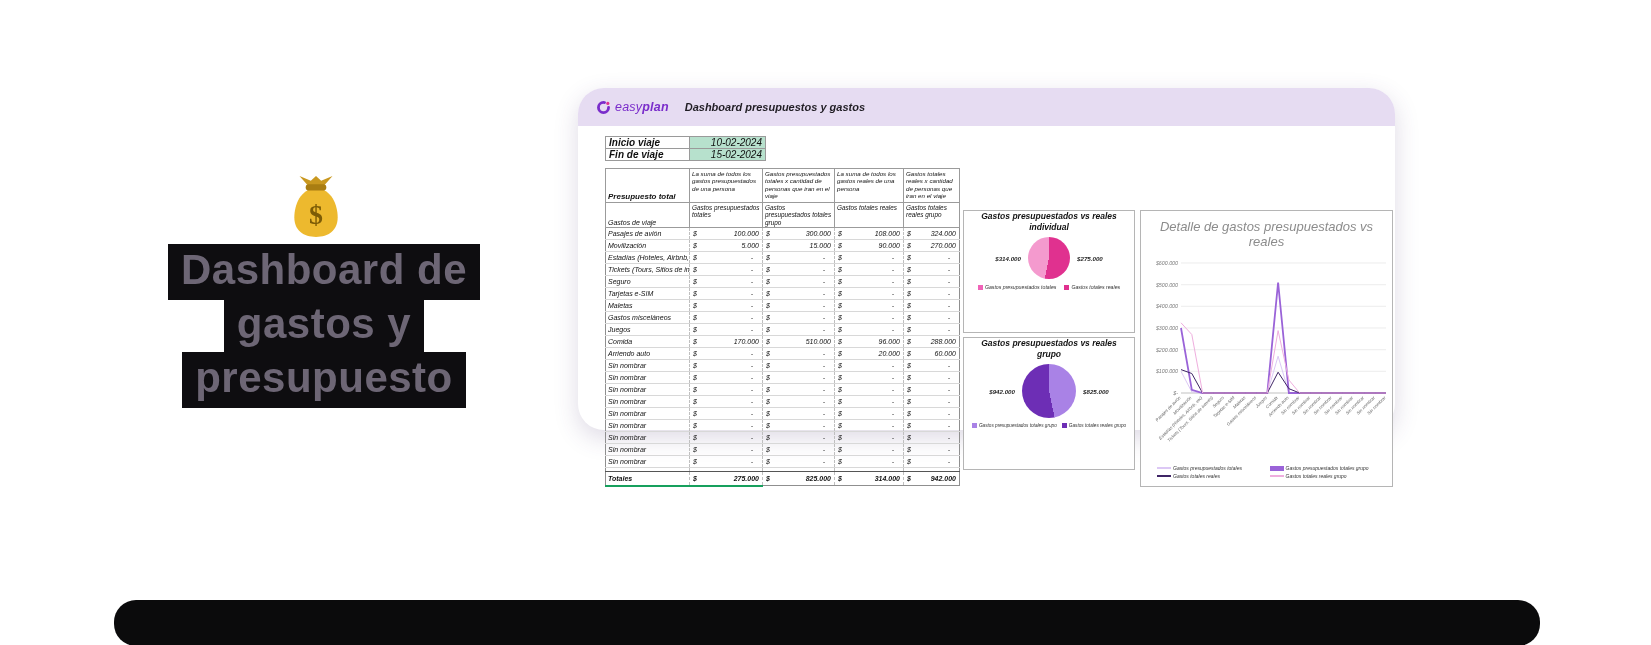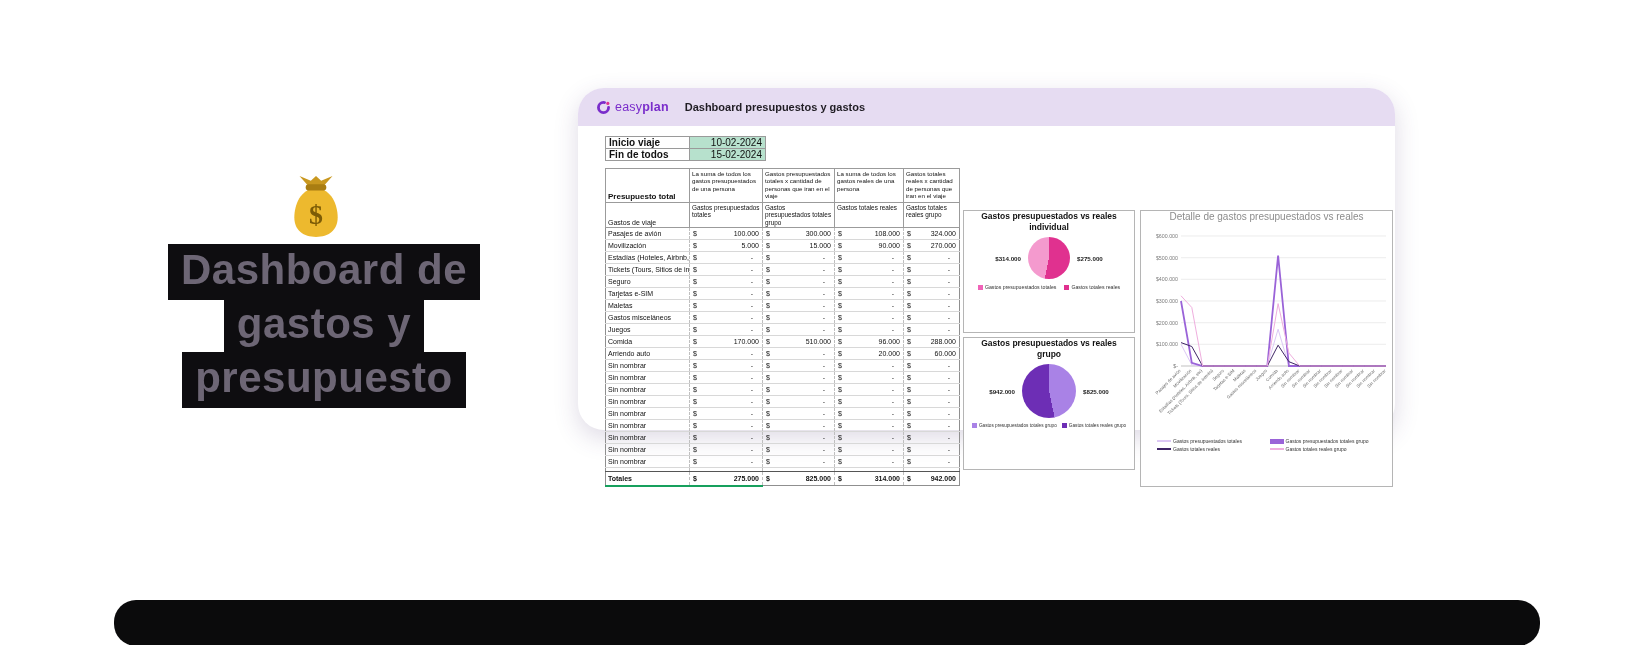--- a/index.html
+++ b/index.html
@@ -9,21 +9,21 @@
   
   .bottom-bar { position:absolute; left:114px; top:600px; width:1426px; height:46px; background:#0b0b0c; border-radius:22px; }
 
   
   .money-icon { position:absolute; left:290px; top:174px; width:52px; height:64px; }
   .slide-title { position:absolute; left:148px; top:246px; width:352px; text-align:center; }
   .slide-title .row { line-height:0; }
   .tline { display:inline-block; background:#0e0d10; color:#6d6675; font-size:42px; font-weight:bold; line-height:1.0; padding:5px 13px 9px; margin-top:-2px; letter-spacing:0.5px; }
 
   
-  .app-card { position:absolute; left:578px; top:88px; width:817px; height:342px; background:#ffffff; border-radius:26px; box-shadow:0 8px 24px rgba(70,50,110,0.18); }
+  .app-card { position:absolute; left:578px; top:88px; width:817px; height:342px; background:#ffffff; border-radius:26px; box-shadow:0 8px 24px rgba(70,50,110,0.18);font-style:italic; }
   .card-header { height:38px; background:#e6dcf2; border-radius:26px 26px 0 0; display:flex; align-items:center; padding-left:18px; }
   .logo { display:flex; align-items:center; gap:4px; }
   .logo-text { font-size:12.5px; color:#7a2dcb; letter-spacing:0.2px; }
   .logo-text .easy { font-weight:normal; }
   .logo-text .plan { font-weight:bold; }
   .app-title { font-size:11px; font-weight:bold; color:#201d24; margin-left:16px; }
   .card-body { position:relative; width:100%; height:392px; }
 
   
   .dates-table { position:absolute; left:27px; top:10px; border-collapse:collapse; font-size:10px; color:#111; }
@@ -59,21 +59,21 @@
   #pie-panel-0 .pie { width:42px; height:42px; }
   #pie-panel-1 .pie { width:54px; height:54px; }
   .pie-legend { display:flex; justify-content:center; gap:8px; margin-top:5px; white-space:nowrap; }
   #pie-panel-1 .pie-legend { gap:5px; }
   .legend-item { display:flex; align-items:center; gap:2px; font-size:5.2px; color:#333; }
   #pie-panel-1 .legend-item { font-size:4.7px; }
   .swatch { width:5px; height:5px; flex:0 0 auto; }
 
   
   .line-panel { position:absolute; left:562px; top:84px; width:253px; height:277px; border:1px solid #b5b5b5; background:#fff; }
-  .line-title { font-size:10px; color:#8c8c8c; text-align:center; margin-top:0; }
+  .line-title { font-size:13px; color:#8c8c8c; text-align:center; margin-top:8px; }
   .line-panel svg { display:block; margin-top:2px; }
   .line-legend { display:grid; grid-template-columns:1fr 1fr; gap:2px 6px; padding:0 16px; }
   .line-legend .legend-item { font-size:5px; }
   .lswatch { width:14px; flex:0 0 auto; }
 </style>
 </head>
 <body>
 
 <div class="canvas">
 
@@ -109,21 +109,21 @@
 
     <div class="card-body">
 
       <table class="dates-table">
         <tbody>
             <tr>
               <td class="lbl">Inicio viaje</td>
               <td class="val">10-02-2024</td>
             </tr>
             <tr>
-              <td class="lbl">Fin de todos</td>
+              <td class="lbl">Fin de viaje</td>
               <td class="val">15-02-2024</td>
             </tr>
           </tbody>
       </table>
 
       <table class="budget-table">
         <colgroup>
           <col style="width:84px">
             <col style="width:73px">
             <col style="width:72px">

